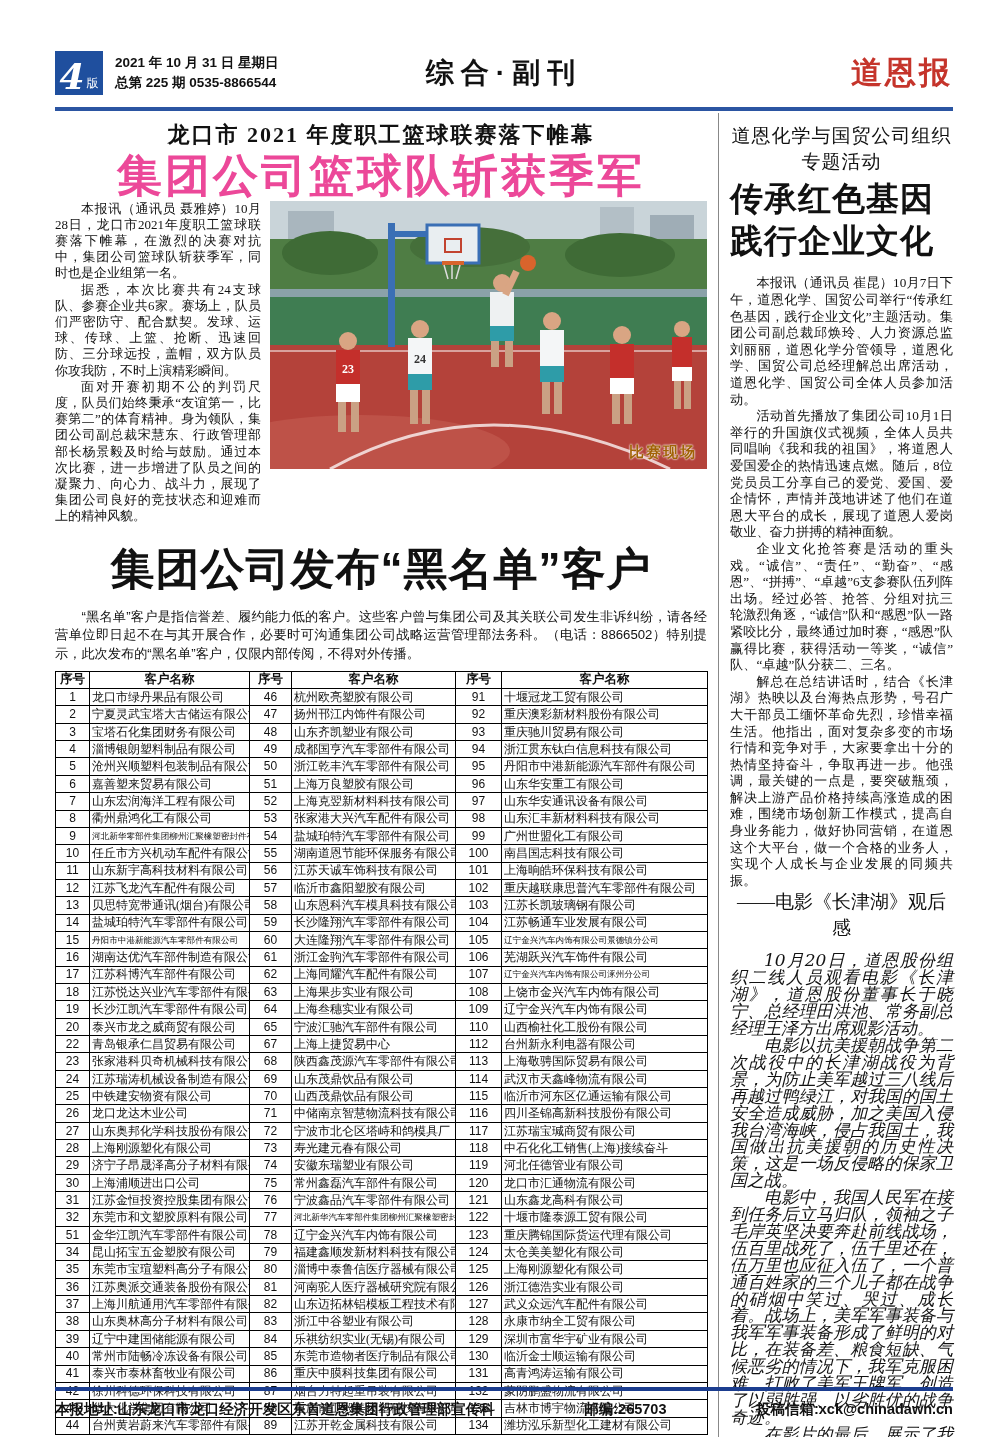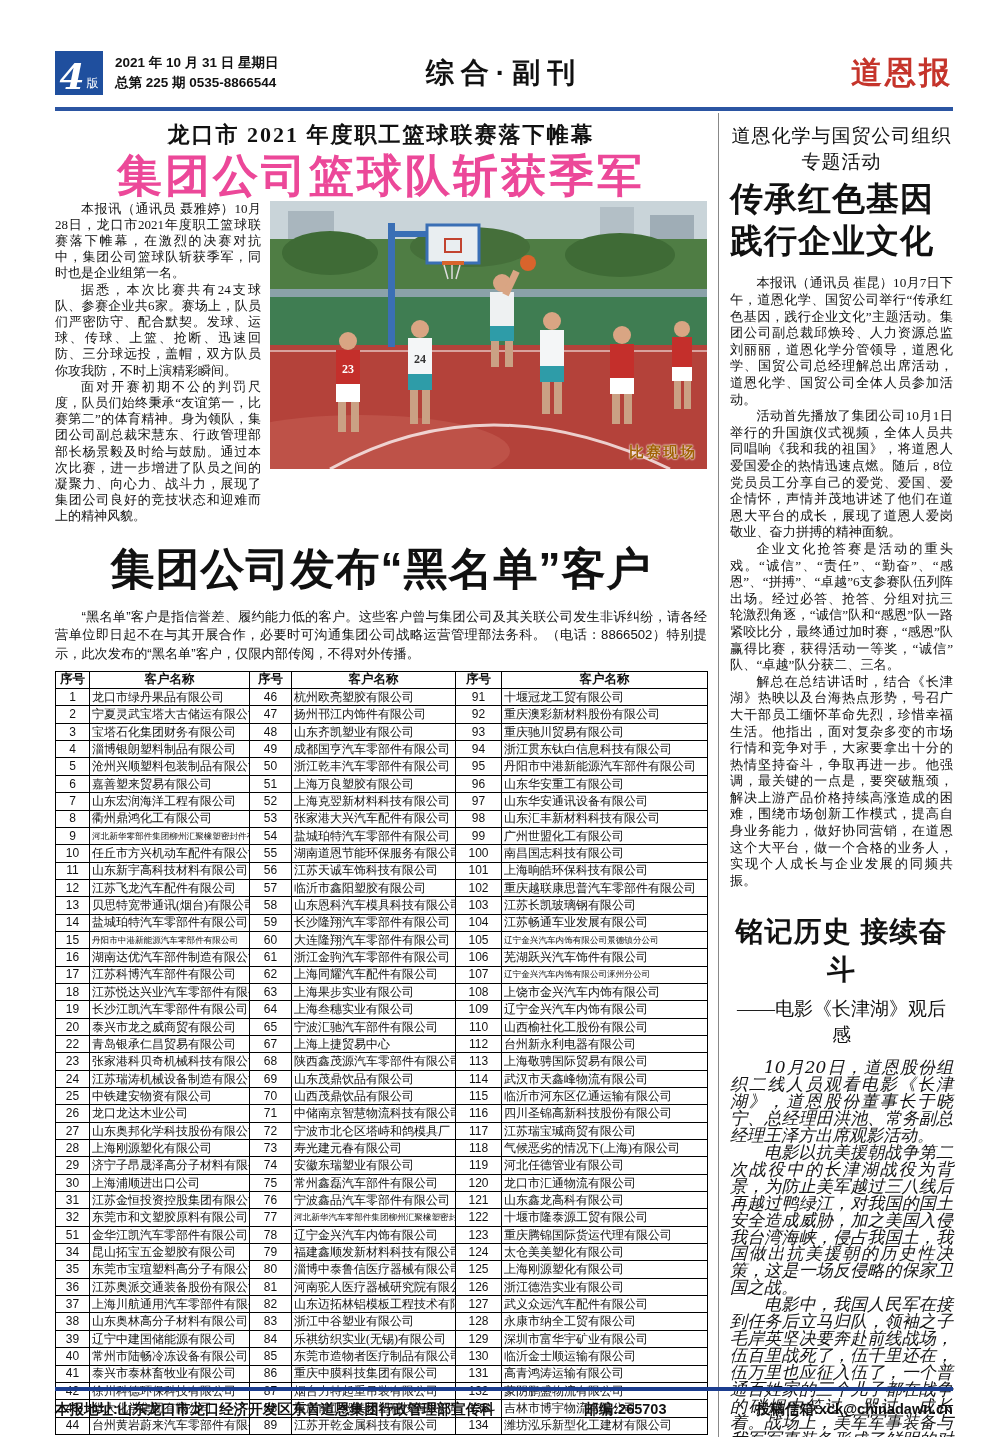--- a/index.html
+++ b/index.html
@@ -399,21 +399,21 @@
                 <td class="name">宁波市北仑区塔峙和鸽模具厂</td>
                 <td class="num">117</td>
                 <td class="name">江苏瑞宝瑊商贸有限公司</td>
               </tr>
               <tr>
                 <td class="num">28</td>
                 <td class="name">上海刚源塑化有限公司</td>
                 <td class="num">73</td>
                 <td class="name">寿光建元春有限公司</td>
                 <td class="num">118</td>
-                <td class="name">气候恶劣的情况下(上海)有限公司</td>
+                <td class="name">中石化化工销售(上海)接续奋斗</td>
               </tr>
               <tr>
                 <td class="num">29</td>
                 <td class="name">济宁子昂晟泽高分子材料有限公司</td>
                 <td class="num">74</td>
                 <td class="name">安徽东瑞塑业有限公司</td>
                 <td class="num">119</td>
                 <td class="name">河北任德管业有限公司</td>
               </tr>
               <tr>
@@ -552,21 +552,20 @@
         </h2>
         <div class="side-body">
             <p>本报讯（通讯员 崔昆）10月7日下午，道恩化学、国贸公司举行“传承红色基因，践行企业文化”主题活动。集团公司副总裁邱焕玲、人力资源总监刘丽丽，道恩化学分管领导，道恩化学、国贸公司总经理解总出席活动，道恩化学、国贸公司全体人员参加活动。</p>
             <p>活动首先播放了集团公司10月1日举行的升国旗仪式视频，全体人员共同唱响《我和我的祖国》，将道恩人爱国爱企的热情迅速点燃。随后，8位党员员工分享自己的爱党、爱国、爱企情怀，声情并茂地讲述了他们在道恩大平台的成长，展现了道恩人爱岗敬业、奋力拼搏的精神面貌。</p>
             <p>企业文化抢答赛是活动的重头戏。“诚信”、“责任”、“勤奋”、“感恩”、“拼搏”、“卓越”6支参赛队伍列阵出场。经过必答、抢答、分组对抗三轮激烈角逐，“诚信”队和“感恩”队一路紧咬比分，最终通过加时赛，“感恩”队赢得比赛，获得活动一等奖，“诚信”队、“卓越”队分获二、三名。</p>
             <p>解总在总结讲话时，结合《长津湖》热映以及台海热点形势，号召广大干部员工缅怀革命先烈，珍惜幸福生活。他指出，面对复杂多变的市场行情和竞争对手，大家要拿出十分的热情坚持奋斗，争取再进一步。他强调，最关键的一点是，要突破瓶颈，解决上游产品价格持续高涨造成的困难，围绕市场创新工作模式，提高自身业务能力，做好协同营销，在道恩这个大平台，做一个合格的业务人，实现个人成长与企业发展的同频共振。</p>
           </div>
       </article>
 
       <article>
-        <h2 class="film-headline">铭记历史  接续奋斗</h2>
         <div class="film-subtitle">——电影《长津湖》观后感</div>
         <div class="film-body">
             <p>10月20日，道恩股份组织二线人员观看电影《长津湖》，道恩股份董事长于晓宁、总经理田洪池、常务副总经理王泽方出席观影活动。</p>
             <p>电影以抗美援朝战争第二次战役中的长津湖战役为背景，为防止美军越过三八线后再越过鸭绿江，对我国的国土安全造成威胁，加之美国入侵我台湾海峡，侵占我国土，我国做出抗美援朝的历史性决策，这是一场反侵略的保家卫国之战。</p>
             <p>电影中，我国人民军在接到任务后立马归队，领袖之子毛岸英坚决要奔赴前线战场，伍百里战死了，伍千里还在，伍万里也应征入伍了，一个普通百姓家的三个儿子都在战争的硝烟中笑过、哭过、成长着。战场上，美军军事装备与我军军事装备形成了鲜明的对比，在装备差、粮食短缺、气候恶劣的情况下，我军克服困难，打败了美军王牌军，创造了以弱胜强、以劣胜优的战争奇迹。</p>
             <p>在影片的最后，展示了我们取得胜利、战士们手举国旗欢呼雀跃的场景。看到这个场景，我激动不已，我们战士的流血牺牲、无私奉献，换来了今天的山河无恙、家国安宁。作为和平年代下成长的我们，要铭记历史，接续奋斗，立足本职岗位实现自身价值，把企业做强做大，把我们的祖国建设得更加繁荣昌盛。</p>
           </div>
 
       </article>
 

